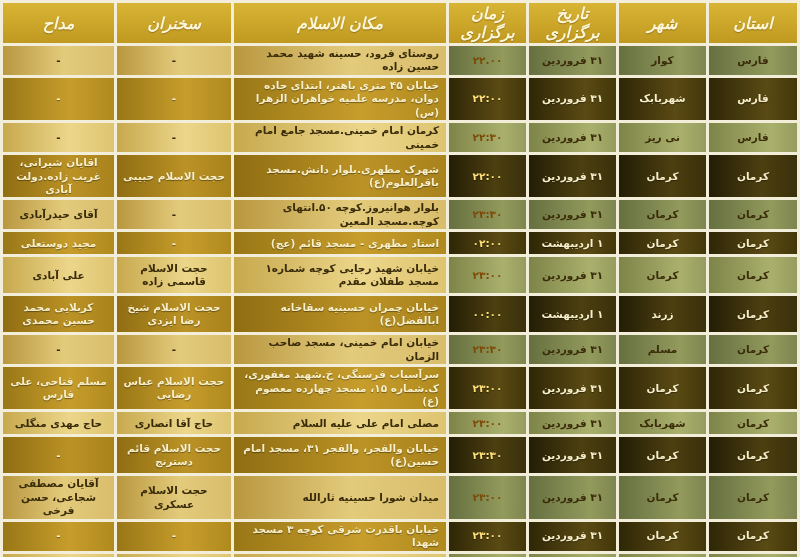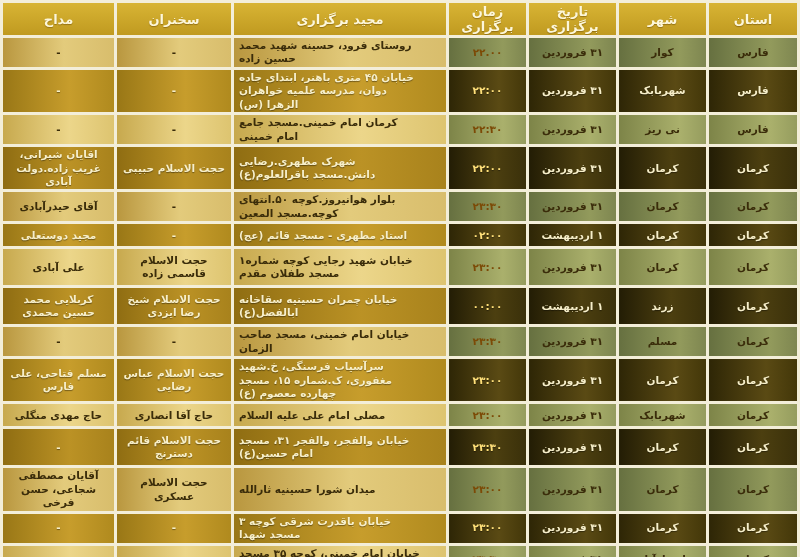--- a/index.html
+++ b/index.html
@@ -11,27 +11,28 @@
   table{
     border-collapse:separate;border-spacing:3px;
     width:800px;table-layout:fixed;direction:rtl;
     background:var(--grid,#f3eed9);
   }
   th,td{
     padding:1px 5px;vertical-align:middle;text-align:center;
     font-weight:bold;overflow:hidden;
   }
   th{
-    height:27px;font-size:13px;letter-spacing:0;
+    height:27px;font-size:16px;letter-spacing:0;
     background:linear-gradient(180deg,var(--header_bg1,#d8b434),var(--header_bg2,#c09a20));
     color:var(--header_text,#fdf7da);
     text-shadow:0 1px 1px rgba(90,60,0,.45);
+    font-style:italic;
   }
   td{font-size:10.5px;line-height:1.28}
-  td.col-venue{text-align:left;padding-right:25px}
+  td.col-venue{text-align:right;padding-right:7px}
 
   
   tr.light td{color:var(--text_dark,#3a2c0a)}
   tr.light td.olive{background:linear-gradient(90deg,#667040 0%,#929a5c 70%,#7e8650 100%)}
   tr.light td.gold{background:linear-gradient(90deg,#b9973f 0%,#e3cb7c 55%,#d8bd6c 100%)}
   tr.light:nth-child(4n+3) td.olive{background:linear-gradient(90deg,#7d8448 0%,#aab06c 70%,#959c5e 100%)}
   tr.light:nth-child(4n+3) td.gold{background:linear-gradient(90deg,#c7a94e 0%,#ecd68a 60%,#ddc470 100%)}
   tr.light td.col-time{color:var(--time_light_row,#7c4a06)}
 
   
@@ -54,21 +55,21 @@
       <col style="width:212px">
       <col style="width:114px">
       <col style="width:111px">
   </colgroup>
   <thead>
     <tr>
       <th>استان</th>
       <th>شهر</th>
       <th>تاریخ برگزاری</th>
       <th>زمان برگزاری</th>
-      <th>مجید برگزاری</th>
+      <th>مکان الاسلام</th>
       <th>سخنران</th>
       <th>مداح</th>
     </tr>
   </thead>
   <tbody id="tbody">
       <tr class="light" style="height: 22px;">
         <td class="col-province olive">فارس</td>
         <td class="col-city olive">کوار</td>
         <td class="col-date olive">۳۱ فروردین</td>
         <td class="col-time olive">۲۲.۰۰</td>
@@ -92,21 +93,21 @@
         <td class="col-time olive">۲۲:۳۰</td>
         <td class="col-venue gold">کرمان امام خمینی.مسجد جامع امام خمینی</td>
         <td class="col-speaker gold">-</td>
         <td class="col-eulogist gold">-</td>
       </tr>
       <tr class="dark" style="height: 36px;">
         <td class="col-province olive">کرمان</td>
         <td class="col-city olive">کرمان</td>
         <td class="col-date olive">۳۱ فروردین</td>
         <td class="col-time olive">۲۲:۰۰</td>
-        <td class="col-venue gold">شهرک مطهری.رضایی دانش.مسجد باقرالعلوم(ع)</td>
+        <td class="col-venue gold">شهرک مطهری.بلوار دانش.مسجد باقرالعلوم(ع)</td>
         <td class="col-speaker gold">حجت الاسلام حبیبی</td>
         <td class="col-eulogist gold">اقایان شیرانی، غریب زاده.دولت آبادی</td>
       </tr>
       <tr class="light" style="height: 22px;">
         <td class="col-province olive">کرمان</td>
         <td class="col-city olive">کرمان</td>
         <td class="col-date olive">۳۱ فروردین</td>
         <td class="col-time olive">۲۳:۳۰</td>
         <td class="col-venue gold">بلوار هوانیروز.کوچه ۵۰.انتهای کوچه.مسجد المعین</td>
         <td class="col-speaker gold">-</td>

